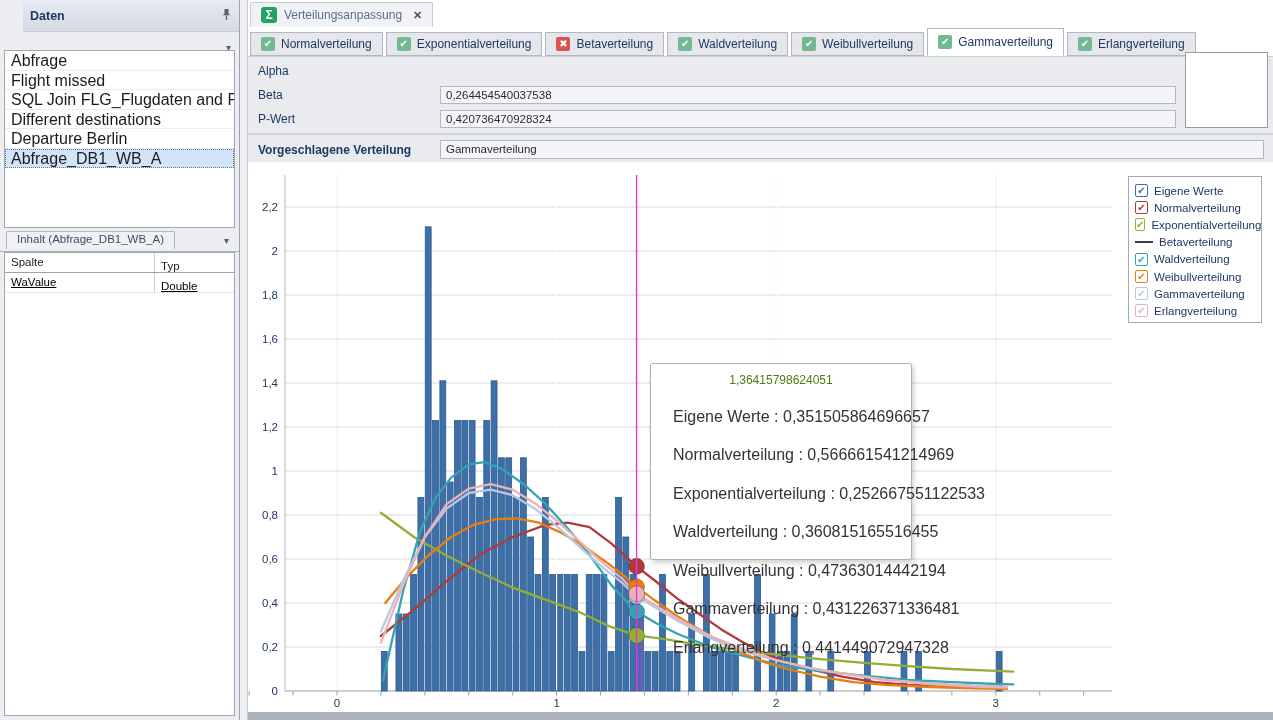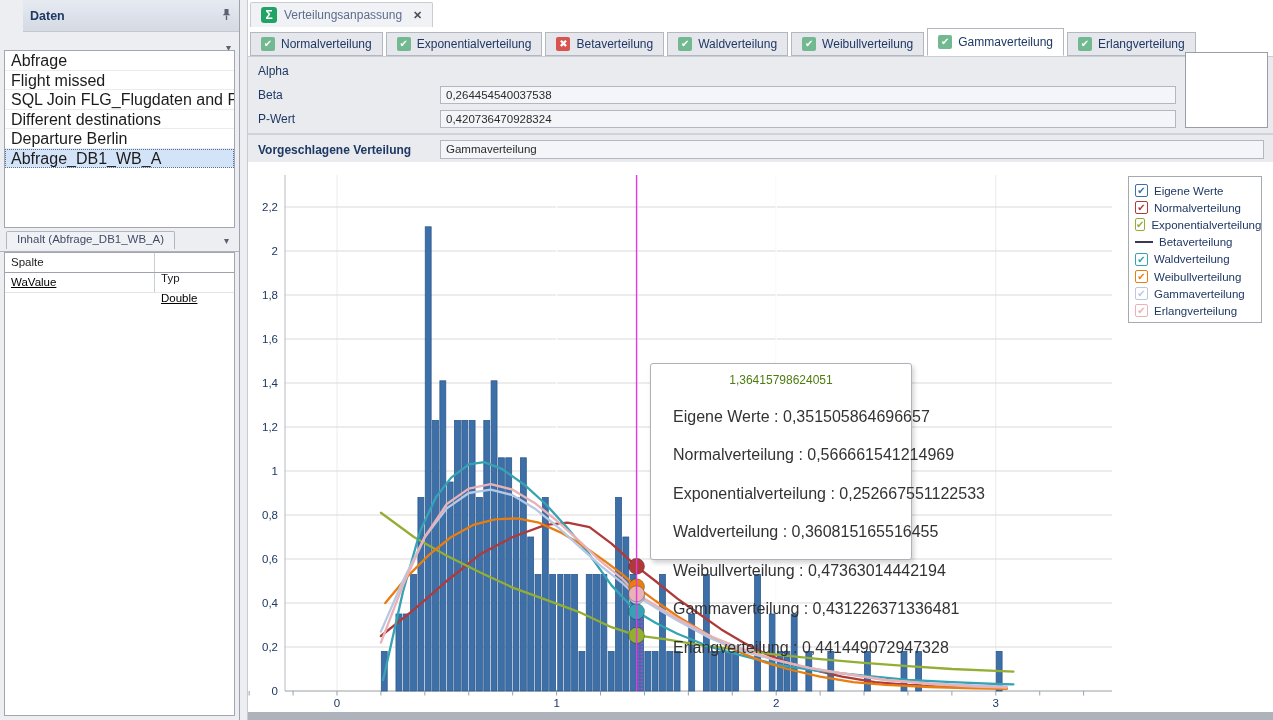--- a/index.html
+++ b/index.html
@@ -19,21 +19,21 @@
   .sb-row { height:19.5px; line-height:19px; padding:0 6px; border-bottom:1px solid #ececec; white-space:nowrap; }
   .sb-row.selected { background:#d4e4f8; outline:1px dotted #54749f; outline-offset:-1px; }
   .inhalt-strip { position:absolute; left:0; right:0; top:228px; height:24px; border-bottom:1px solid #aeb3bb; }
   .inhalt-tab { position:absolute; left:6px; top:3px; padding:1px 10px 4px; background:#f0f1f4; border:1px solid #b1b6bf; border-bottom:none; font-size:11.5px; color:#3f4c66; border-radius:2px 2px 0 0; }
   .inhalt-caret { position:absolute; right:10px; top:7px; color:#5a6270; font-size:10px; }
   .sb-table { position:absolute; left:4px; right:4px; top:252px; bottom:4px; background:#fff; border:1px solid #a2a7af; font-size:11.5px; }
   .tbl-row { display:flex; height:20px; line-height:19px; }
   .tbl-row.header { border-bottom:1px solid #9ea3ab; color:#1b1b1b; }
   .tbl-row.data { border-bottom:1px solid #e4e4e4;text-decoration:underline; }
   .tbl-cell-a { width:150px; padding:0 6px; border-right:1px solid #c9cdd3; }
-  .tbl-cell-b { flex:1; padding:16px 6px; }
+  .tbl-cell-b { flex:1; padding:4px 6px; }
   .splitter { position:absolute; left:240px; top:0; width:8px; height:720px; background:#eceef2; border-right:1px solid #c6cad1; }
 
   .doc-tabstrip { position:absolute; left:248px; top:0; width:1025px; height:27px; background:#fff; }
   .doc-tab { position:absolute; left:2px; top:2px; height:25px; padding:0 10px; background:#f1f2f5; border:1px solid #c8ccd3; border-bottom:none; border-radius:2px 2px 0 0; display:flex; align-items:center; gap:7px; }
   .sigma-icon { width:16px; height:16px; background:#21a366; color:#fff; border-radius:3px; font-weight:bold; font-size:12px; text-align:center; line-height:16px; }
   .doc-tab-label { color:#5d6d8d; font-size:12px; }
   .doc-close { color:#4a4f58; font-weight:bold; font-size:11px; margin-left:4px; }
 
   .dist-tabstrip { position:absolute; left:248px; top:27px; width:1025px; height:29px; background:#fff; display:flex; align-items:flex-end; gap:3px; padding-left:2px; }
   .dist-tab { display:flex; align-items:center; gap:6px; height:24px; margin-bottom:0; padding:0 10px; background:#e5e7ec; border:1px solid #b2b7c0; font-size:12px; color:#1f3864; white-space:nowrap; }

